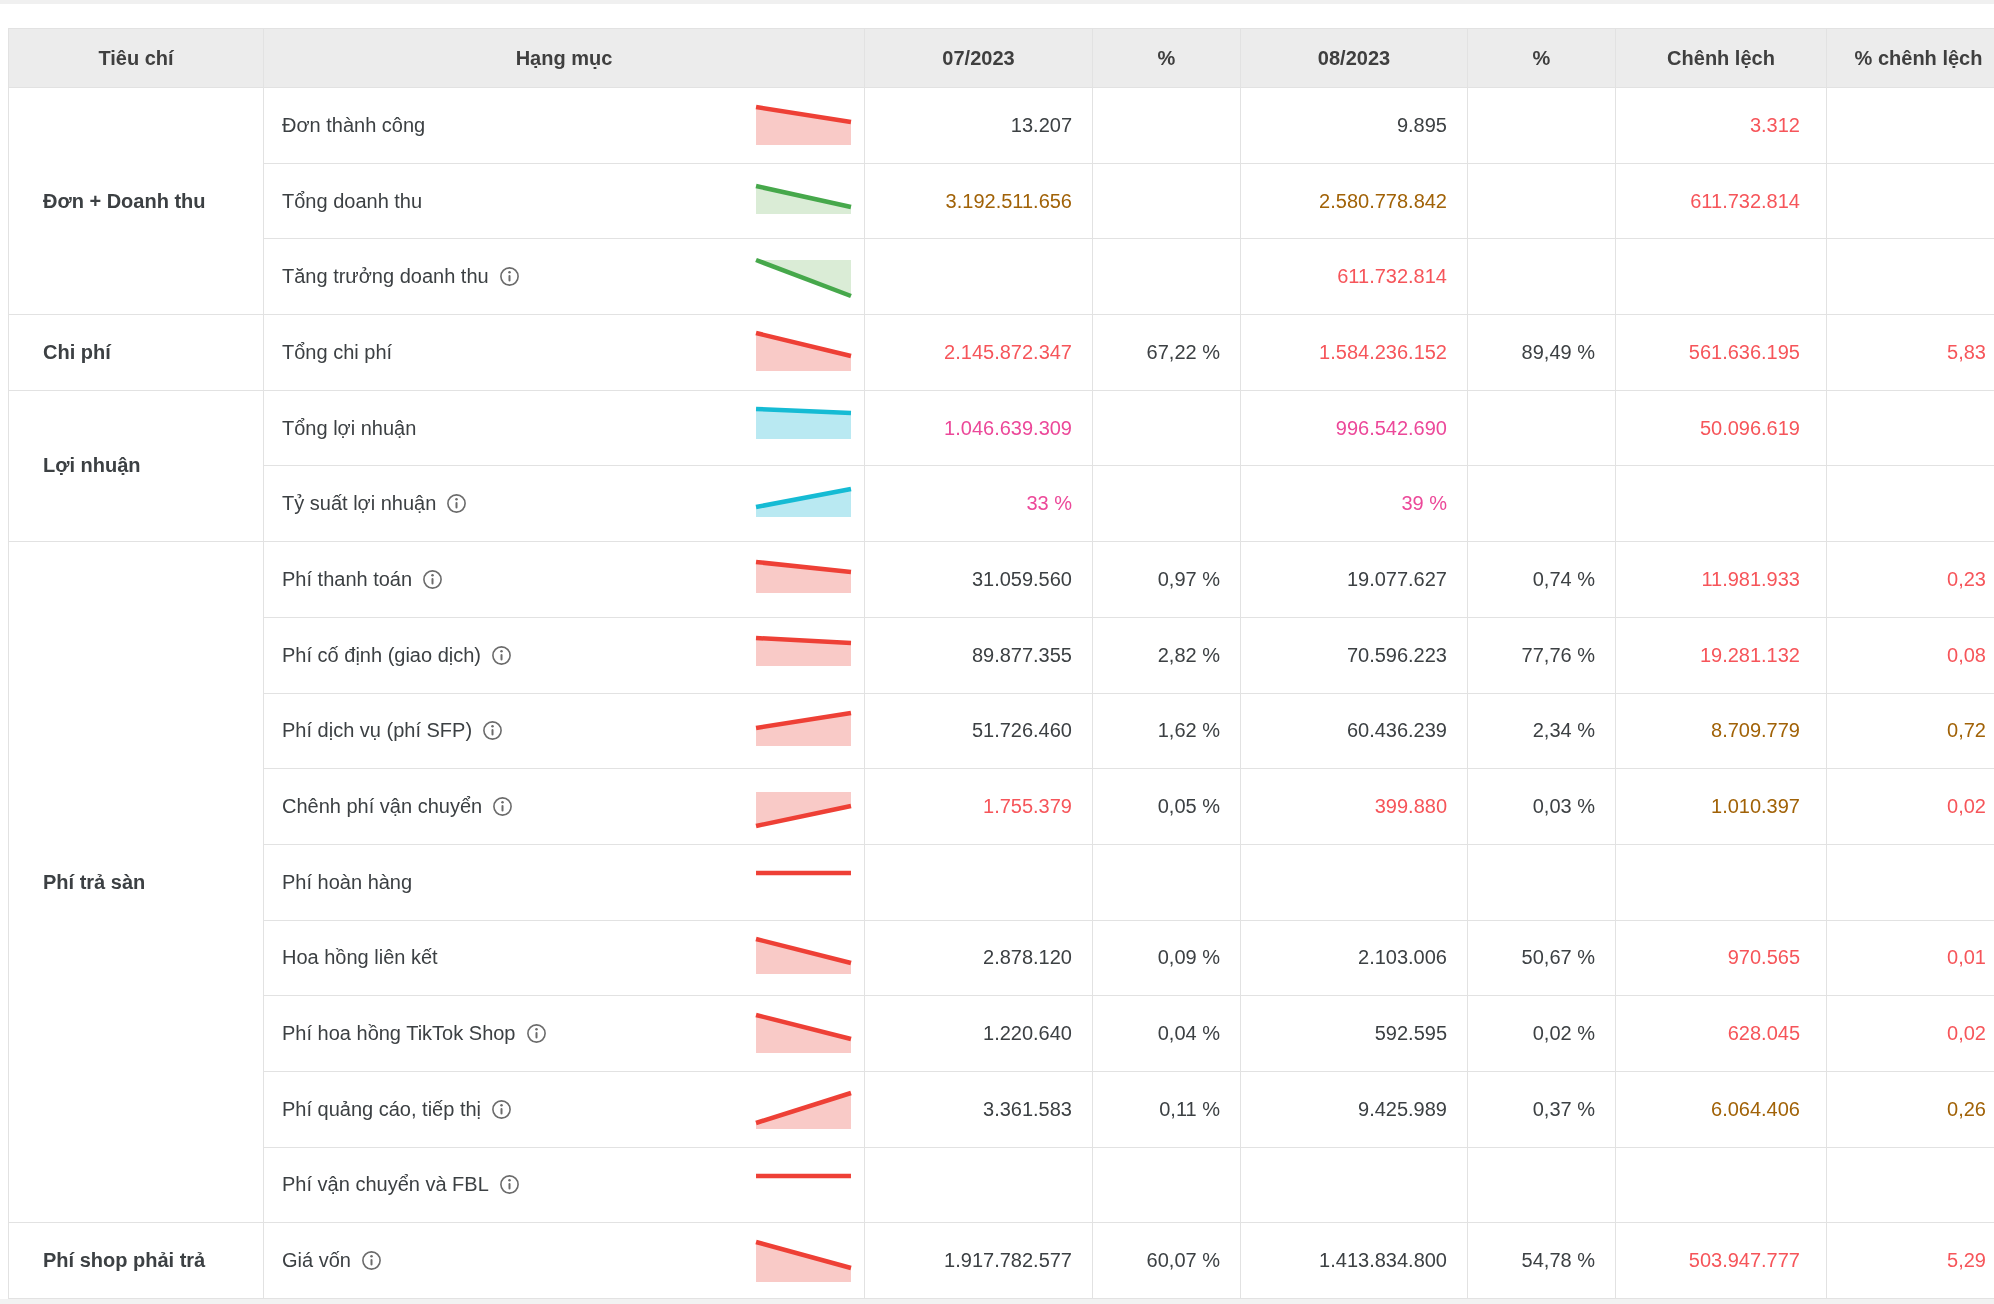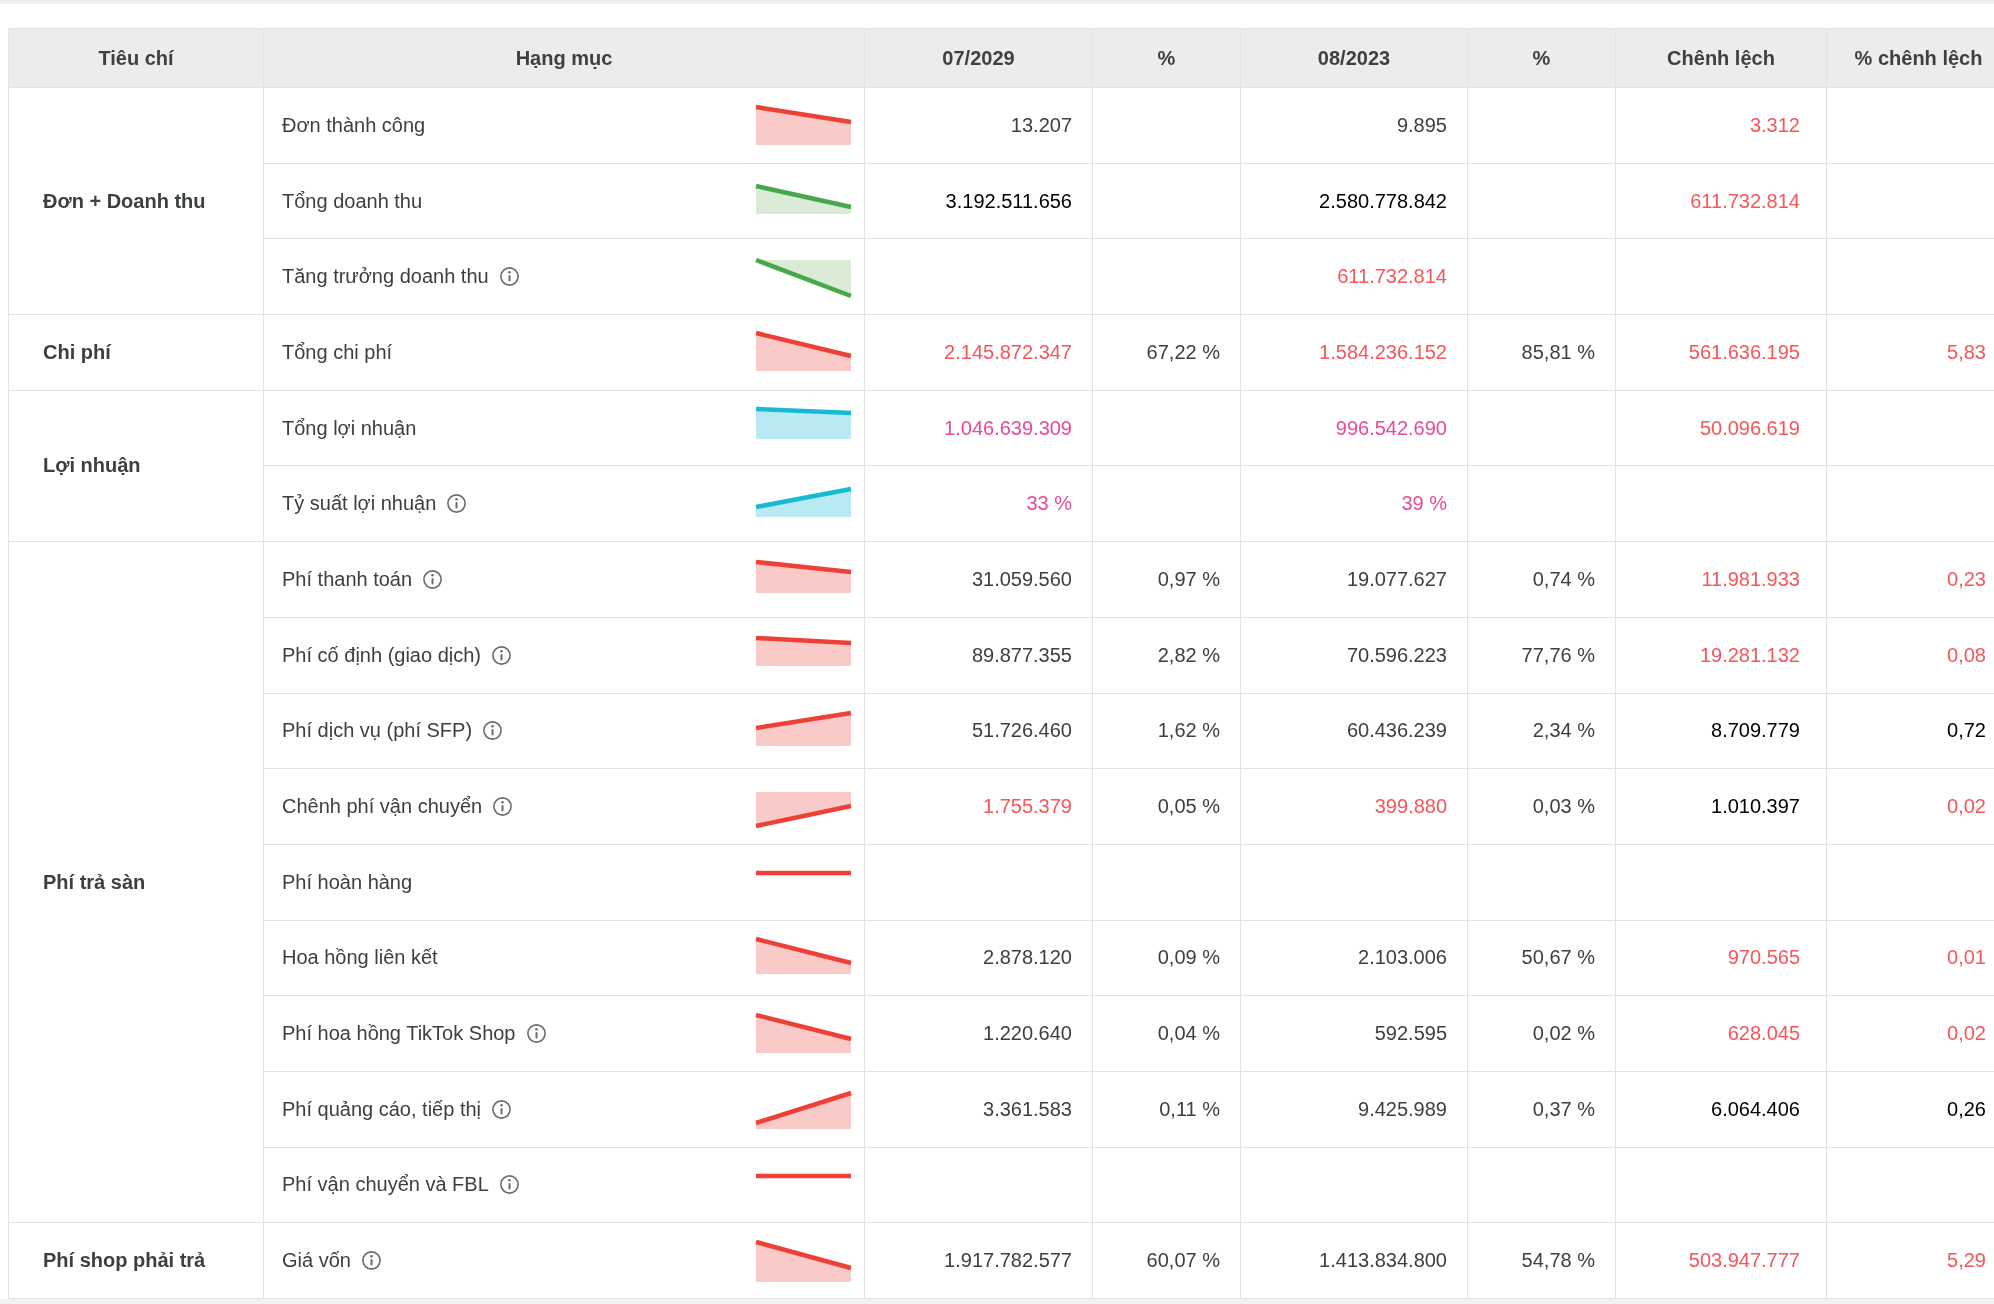--- a/index.html
+++ b/index.html
@@ -21,21 +21,21 @@
   td.item{padding:0 0 0 18px;text-align:center;}
   .item-inner{display:flex;align-items:center;width:100%;}
   .item-label{font-size:20px;color:#3c4043;white-space:nowrap;}
   .info{margin-left:10px;flex:none;display:inline-flex;}
   .spark{margin-left:auto;margin-right:12px;flex:none;display:block;}
   td.num{text-align:right;padding-right:20px;white-space:nowrap;}
   td.diff{padding-right:26px;}
   td.pdiff{padding-right:24px;}
   .c-dark{color:#3c4043;}
   .c-red{color:#f6555a;}
-  .c-green{color:#000000;}
+  .c-green{color:#a16207;}
   .c-cyan{color:#ec4899;padding-left:27px;}
 </style>
 </head>
 <body>
 
 <div class="top-strip"></div>
 
 <div class="table-wrap">
   <table>
     <colgroup>
@@ -45,21 +45,21 @@
       <col style="width:148px">
         <col style="width:227px">
         <col style="width:148px">
       <col style="width:211px">
         <col style="width:184px">
     </colgroup>
     <thead>
       <tr>
         <th>Tiêu chí</th>
         <th>Hạng mục</th>
-        <th>07/2029</th>
+        <th>07/2023</th>
         <th>%</th>
         <th>08/2023</th>
         <th>%</th>
         <th>Chênh lệch</th>
         <th>% chênh lệch</th>
       </tr>
     </thead>
     <tbody>
         <tr>
           <td class="group" rowspan="3">Đơn + Doanh thu</td>
@@ -127,21 +127,21 @@
               <span class="item-label">Tổng chi phí</span>
               <svg width="97" height="46" viewBox="0 0 95 46" preserveAspectRatio="none" class="spark">
                 <polygon points="1,4 94,27 94,42 1,42" fill="#f9cac7"></polygon>
                 <polyline points="1,4 94,27" fill="none" stroke="#ee4036" stroke-width="4.5"></polyline>
               </svg>
             </div>
           </td>
           <td class="num c-red">2.145.872.347</td>
           <td class="num c-dark">67,22 %</td>
           <td class="num c-red">1.584.236.152</td>
-          <td class="num c-dark">85,81 %</td>
+          <td class="num c-dark">89,49 %</td>
           <td class="num diff c-red">561.636.195</td>
           <td class="num pdiff c-red">5,83</td>
         </tr>
         <tr>
           <td class="group" rowspan="2">Lợi nhuận</td>
           <td class="item">
             <div class="item-inner">
               <span class="item-label">Tổng lợi nhuận</span>
               <svg width="97" height="46" viewBox="0 0 95 46" preserveAspectRatio="none" class="spark">
                 <polygon points="1,4 94,8 94,34 1,34" fill="#b9e9f2"></polygon>

